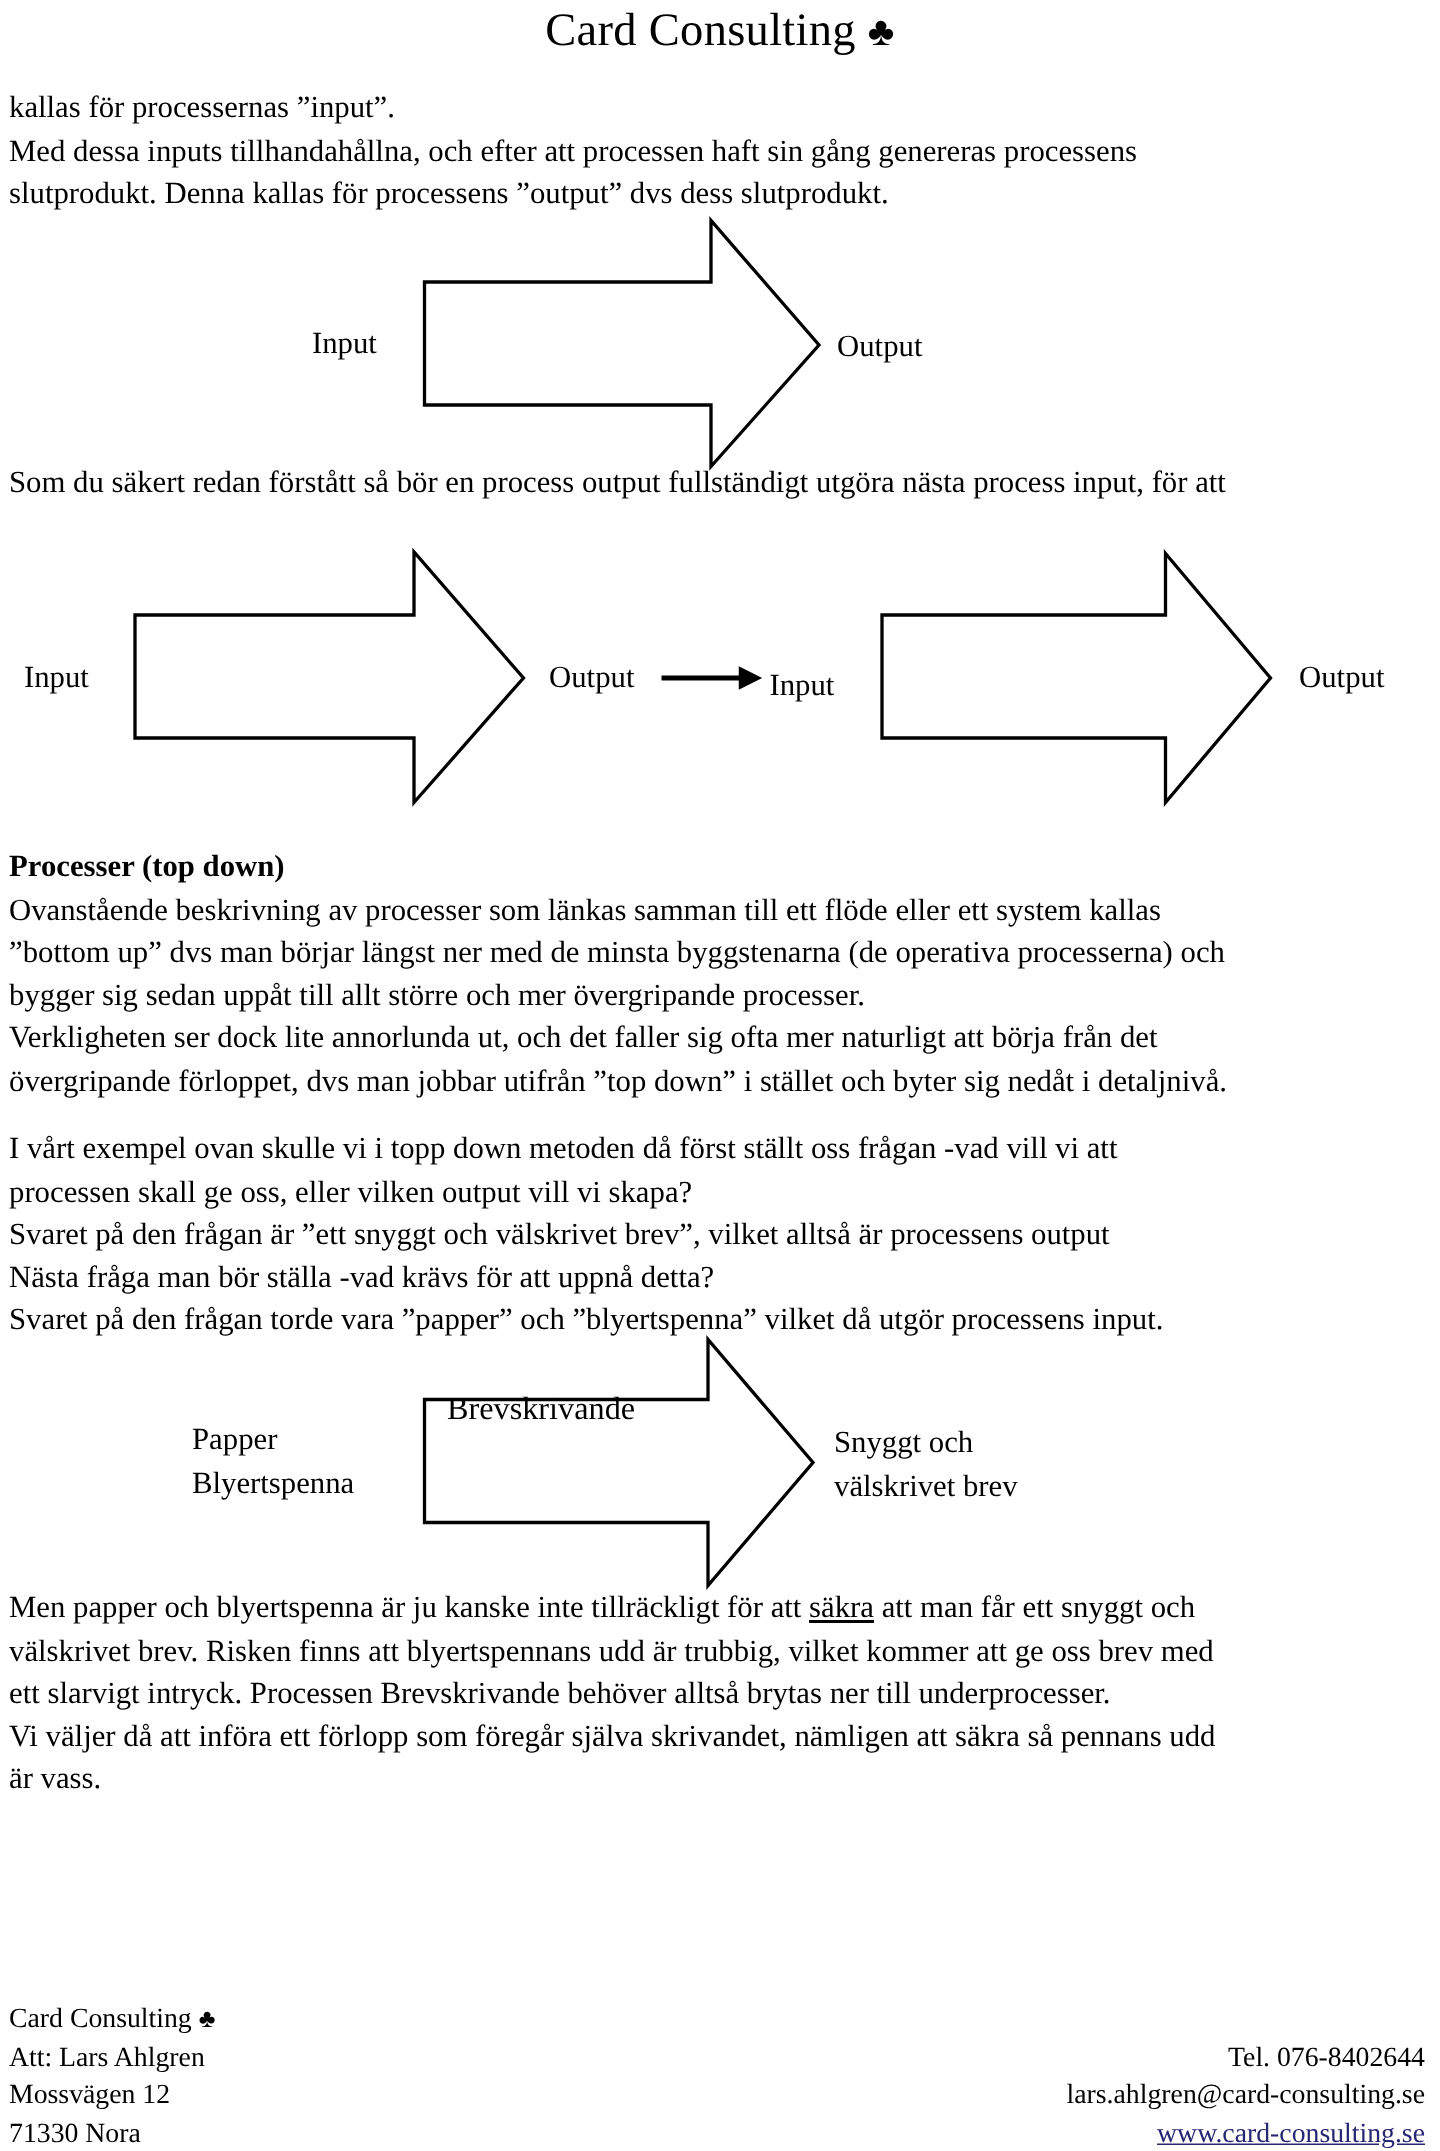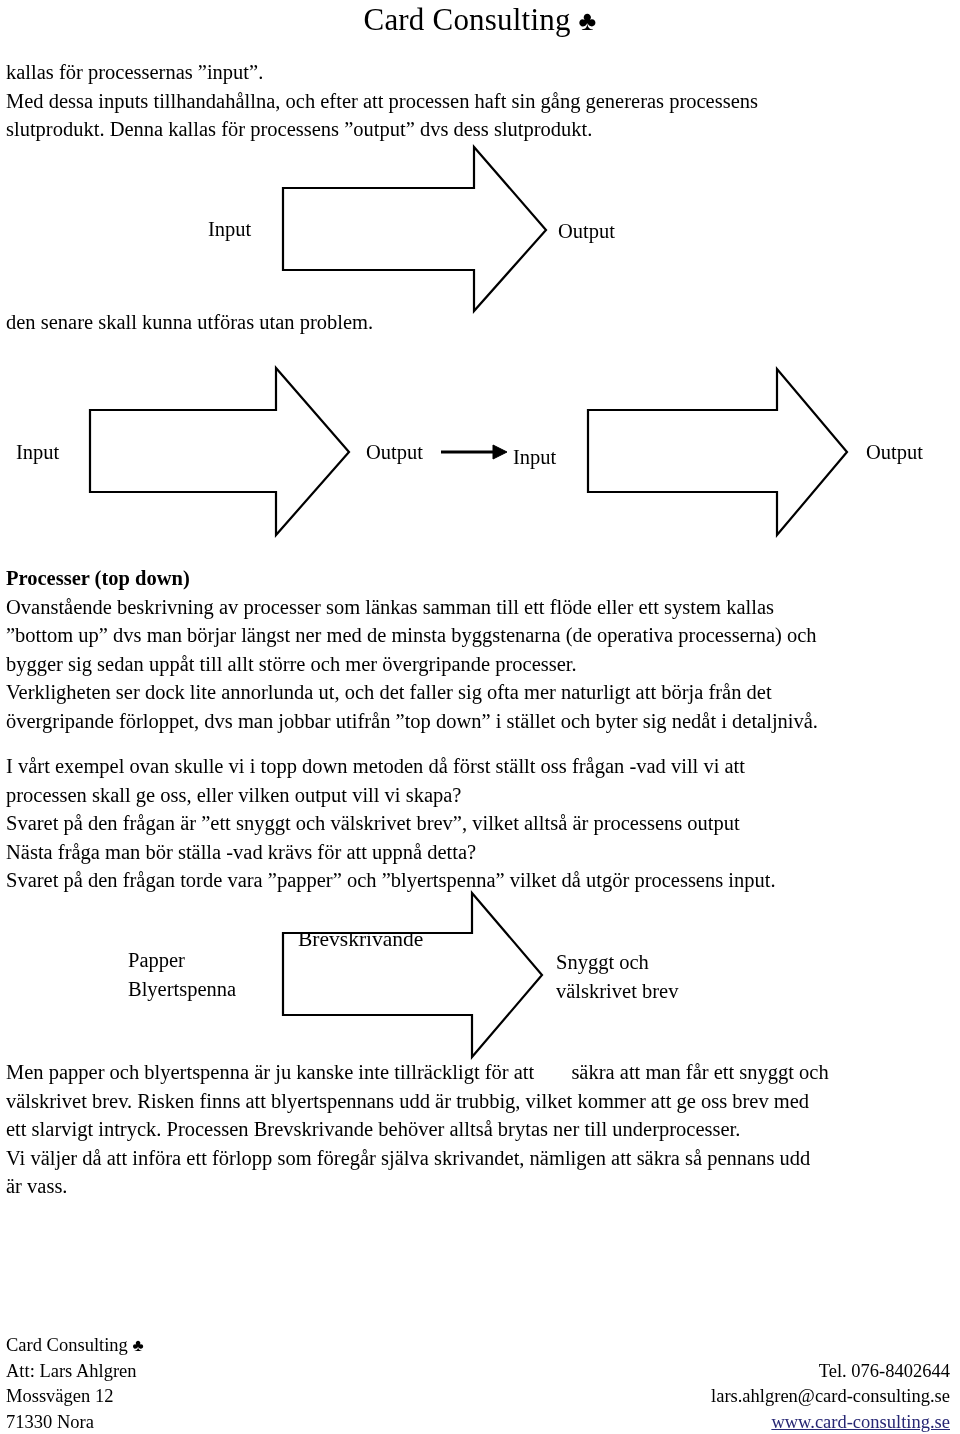--- a/index.html
+++ b/index.html
@@ -48,21 +48,21 @@
     text-align: left;
   }
   .para .line {
     display: block;
     white-space: nowrap;
   }
   .para .bold {
     font-weight: bold;
   }
   .u {
-    margin-left: 32px;
+    text-decoration: underline;
   }
 
   #para-intro   { top: 58px; }
   #para-chain   { top: 308px; }
   #para-topdown { top: 564px; }
   #para-example { top: 752px; }
   #para-under   { top: 1058px; }
 
   
   .diagram {
@@ -145,21 +145,21 @@
     <span class="club">♣</span>
   </div>
 
   <div class="para" id="para-intro">
     <span class="line">kallas för processernas ”input”.</span>
     <span class="line">Med dessa inputs tillhandahållna, och efter att processen haft sin gång genereras processens</span>
     <span class="line">slutprodukt. Denna kallas för processens ”output” dvs dess slutprodukt.</span>
   </div>
 
   <div class="para" id="para-chain">
-    <span class="line">den senare skall kunna utföras utan problem.</span>
+    <span class="line">Som du säkert redan förstått så bör en process output fullständigt utgöra nästa process input, för att</span>
   </div>
 
   <div class="para" id="para-topdown">
     <span class="line bold">Processer (top down)</span>
     <span class="line">Ovanstående beskrivning av processer som länkas samman till ett flöde eller ett system kallas</span>
     <span class="line">”bottom up” dvs man börjar längst ner med de minsta byggstenarna (de operativa processerna) och</span>
     <span class="line">bygger sig sedan uppåt till allt större och mer övergripande processer.</span>
     <span class="line">Verkligheten ser dock lite annorlunda ut, och det faller sig ofta mer naturligt att börja från det</span>
     <span class="line">övergripande förloppet, dvs man jobbar utifrån ”top down” i stället och byter sig nedåt i detaljnivå.</span>
   </div>

